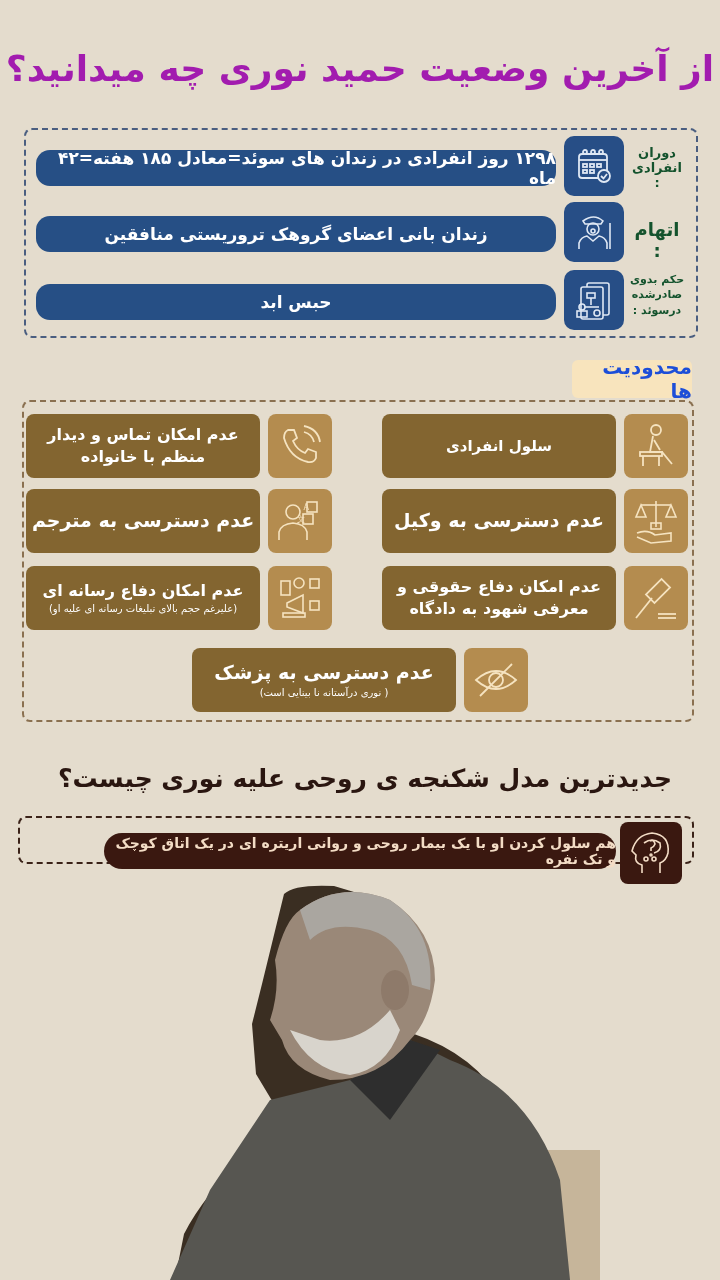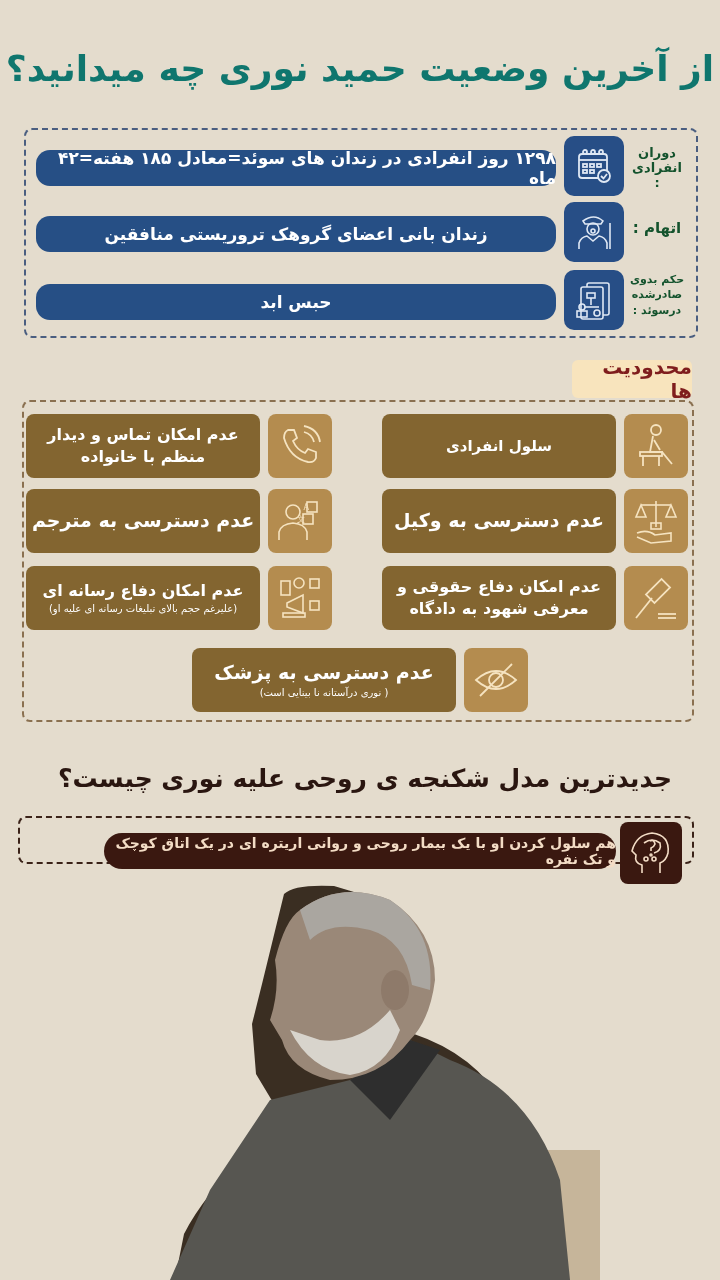--- a/index.html
+++ b/index.html
@@ -6,21 +6,21 @@
   html, body { width: 720px; height: 1280px; overflow: hidden; }
   body {
     background: #e4dccd;
     font-family: "DejaVu Sans", sans-serif;
     position: relative;
     direction: rtl;
   }
   .title {
     position: absolute; top: 48px; left: 0; width: 720px;
     text-align: center; font-size: 36px; font-weight: bold;
-    color: #0f766e; letter-spacing: -1px;
+    color: #a21caf; letter-spacing: -1px;
   }
   .dash-box {
     position: absolute; border: 2px dashed #4a5e80; border-radius: 8px;
   }
   .info-box { top: 128px; left: 24px; width: 674px; height: 210px; }
   .row { position: absolute; right: 0; left: 0; height: 60px; }
   .row-label {
     position: absolute; right: 10px; width: 58px; color: #14532d;
     font-weight: bold; text-align: center; line-height: 1.15;
   }
@@ -30,21 +30,21 @@
     display: flex; align-items: center; justify-content: center;
   }
   .row-bar {
     position: absolute; right: 140px; left: 10px; top: 14px; height: 36px;
     background: #264f85; border-radius: 14px; color: #fff;
     font-weight: bold; font-size: 17px;
     display: flex; align-items: center; justify-content: center;
   }
   .restr-label {
     position: absolute; top: 360px; right: 28px; width: 120px; height: 38px;
-    background: #f8e4bd; border-radius: 6px; color: #7f1d1d;
+    background: #f8e4bd; border-radius: 6px; color: #1d4ed8;
     font-weight: bold; font-size: 20px;
     display: flex; align-items: center; justify-content: center; padding-left: 30px;
   }
   .restr-box { top: 400px; left: 22px; width: 672px; height: 322px; border-color: #8a7050; }
   .r-item { position: absolute; height: 64px; }
   .r-icon {
     position: absolute; right: 0; top: 0; width: 64px; height: 64px;
     background: #b48c4f; border-radius: 8px;
     display: flex; align-items: center; justify-content: center;
   }
@@ -93,21 +93,21 @@
           <rect x="23" y="18" width="4" height="3"></rect>
           <rect x="9" y="24" width="4" height="3"></rect>
           <rect x="16" y="24" width="4" height="3"></rect>
           <circle cx="30" cy="30" r="6" fill="#274e86"></circle>
           <polyline points="27,30 29.5,32.5 33,28"></polyline>
         </svg>
     </div>
     <div class="row-bar">۱۲۹۸ روز انفرادی در زندان های سوئد=معادل ۱۸۵ هفته=۴۲ ماه</div>
   </div>
   <div class="row" style="top:72px">
-    <div class="row-label" style="top:18px;font-size:15px">اتهام :</div>
+    <div class="row-label" style="top:18px;font-size:18px">اتهام :</div>
     <div class="row-icon">
       <svg width="42" height="42" viewBox="0 0 42 42" fill="none" stroke="#dfe8f4" stroke-width="1.6">
           <path d="M10 10 Q21 2 30 10 L28 13 H12 Z"></path>
           <circle cx="20" cy="18" r="6"></circle>
           <circle cx="20" cy="20" r="2"></circle>
           <path d="M6 38 V32 Q8 26 14 25 L20 30 L26 25 Q32 26 34 32 V38"></path>
           <line x1="37" y1="12" x2="37" y2="38"></line>
         </svg>
     </div>
     <div class="row-bar">زندان بانی اعضای گروهک تروریستی منافقین</div>

